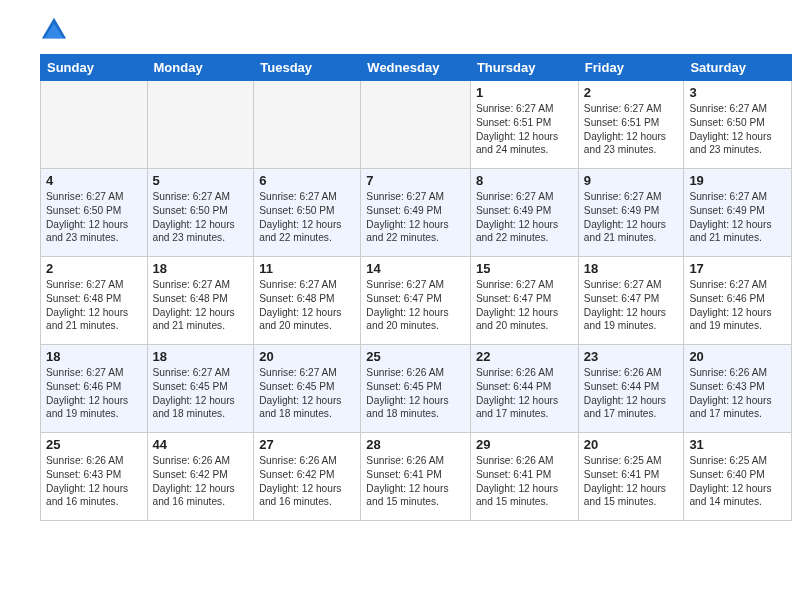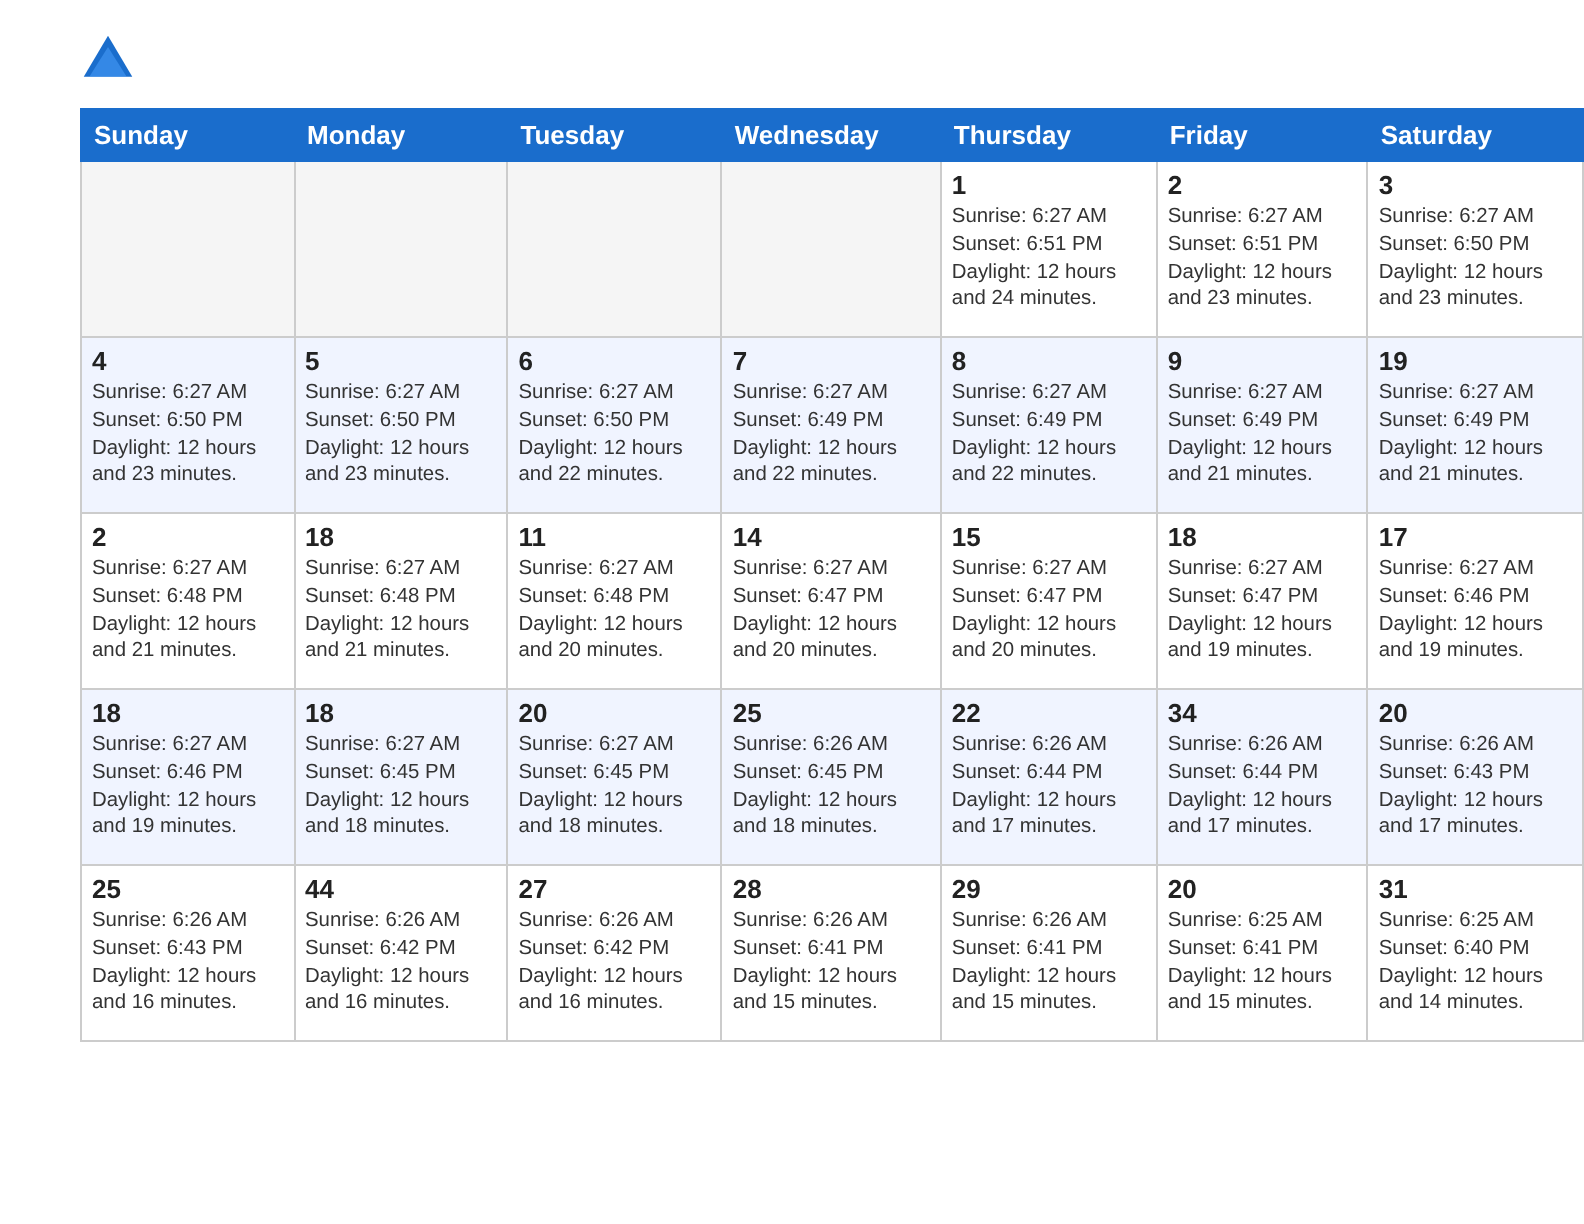--- a/index.html
+++ b/index.html
@@ -262,21 +262,21 @@
 Sunset: 6:45 PM
 Daylight: 12 hours and 18 minutes.</div>
           </td>
           <td>
             <div class="day-number">22</div>
             <div class="day-info" style="white-space: pre-line;">Sunrise: 6:26 AM
 Sunset: 6:44 PM
 Daylight: 12 hours and 17 minutes.</div>
           </td>
           <td>
-            <div class="day-number">34</div>
+            <div class="day-number">23</div>
             <div class="day-info" style="white-space: pre-line;">Sunrise: 6:26 AM
 Sunset: 6:44 PM
 Daylight: 12 hours and 17 minutes.</div>
           </td>
           <td>
             <div class="day-number">20</div>
             <div class="day-info" style="white-space: pre-line;">Sunrise: 6:26 AM
 Sunset: 6:43 PM
 Daylight: 12 hours and 17 minutes.</div>
           </td>

